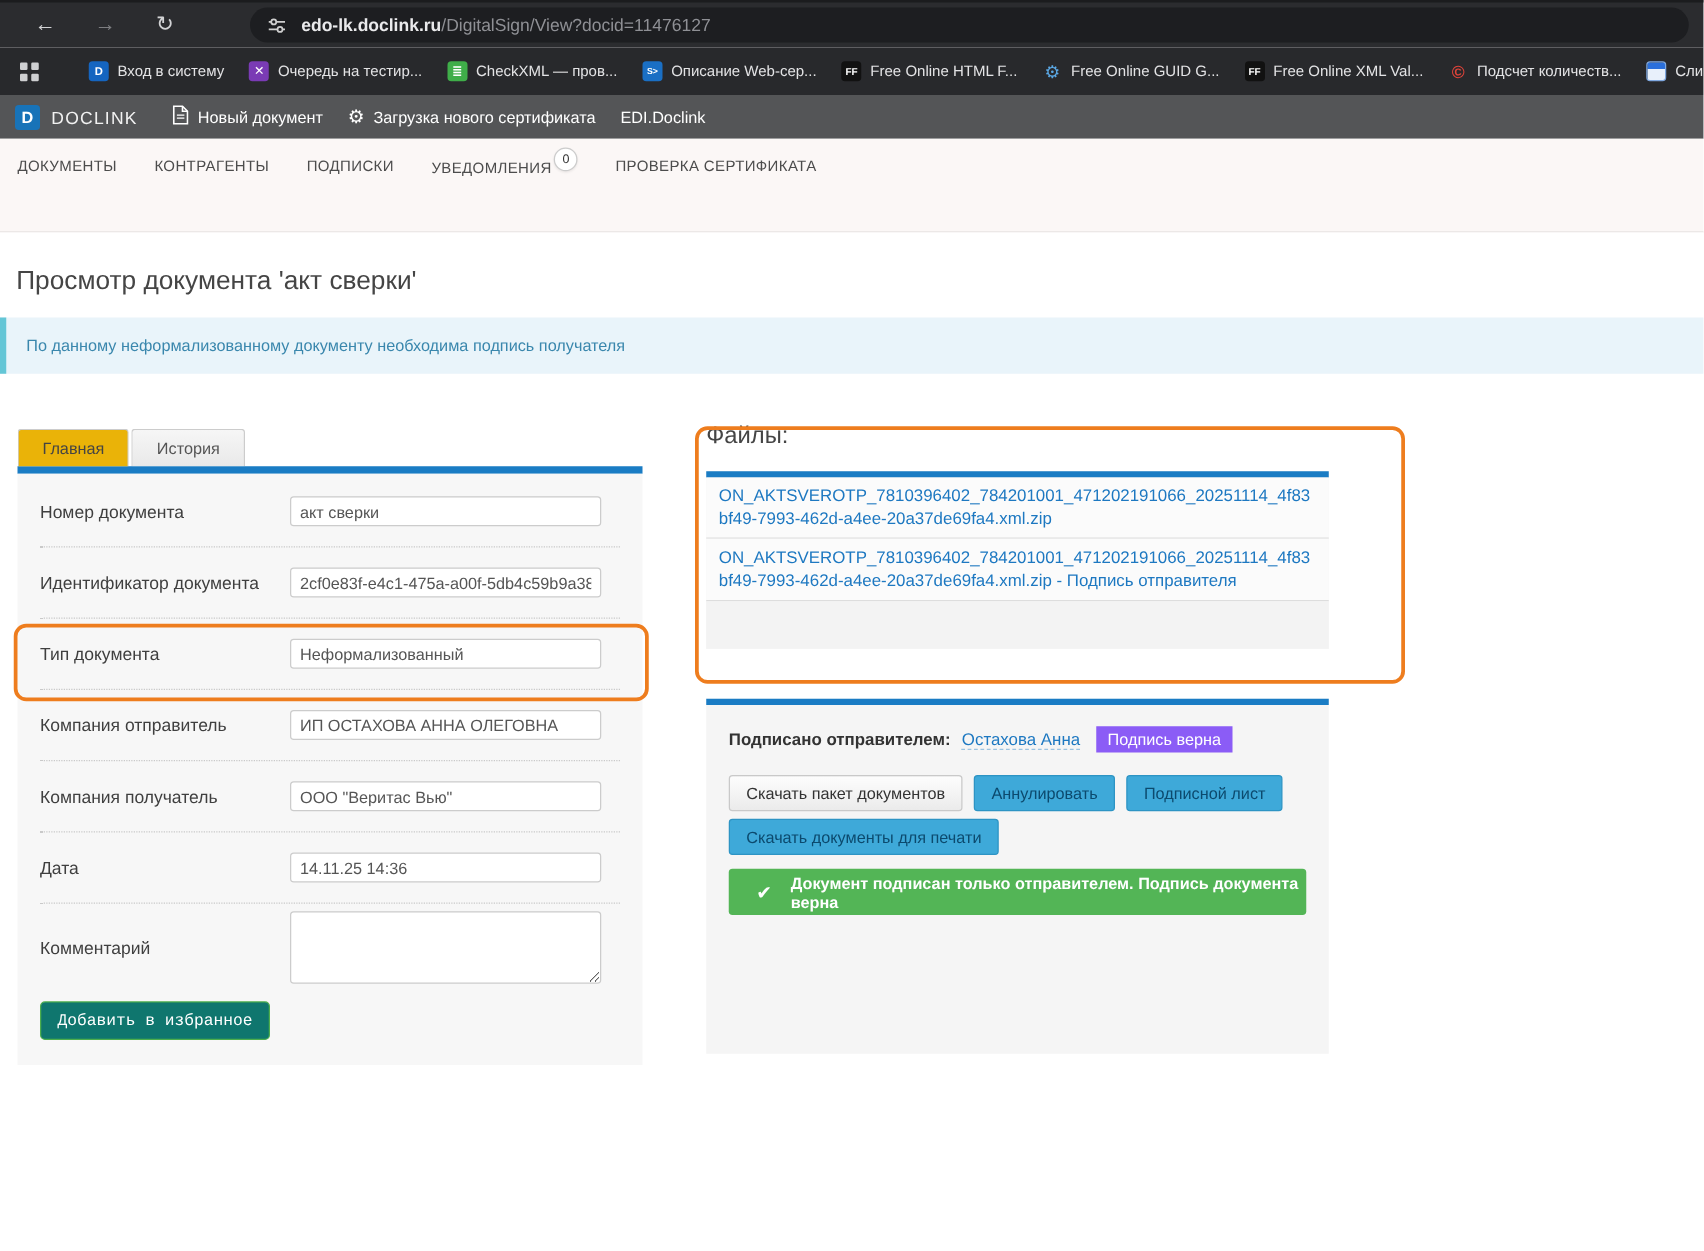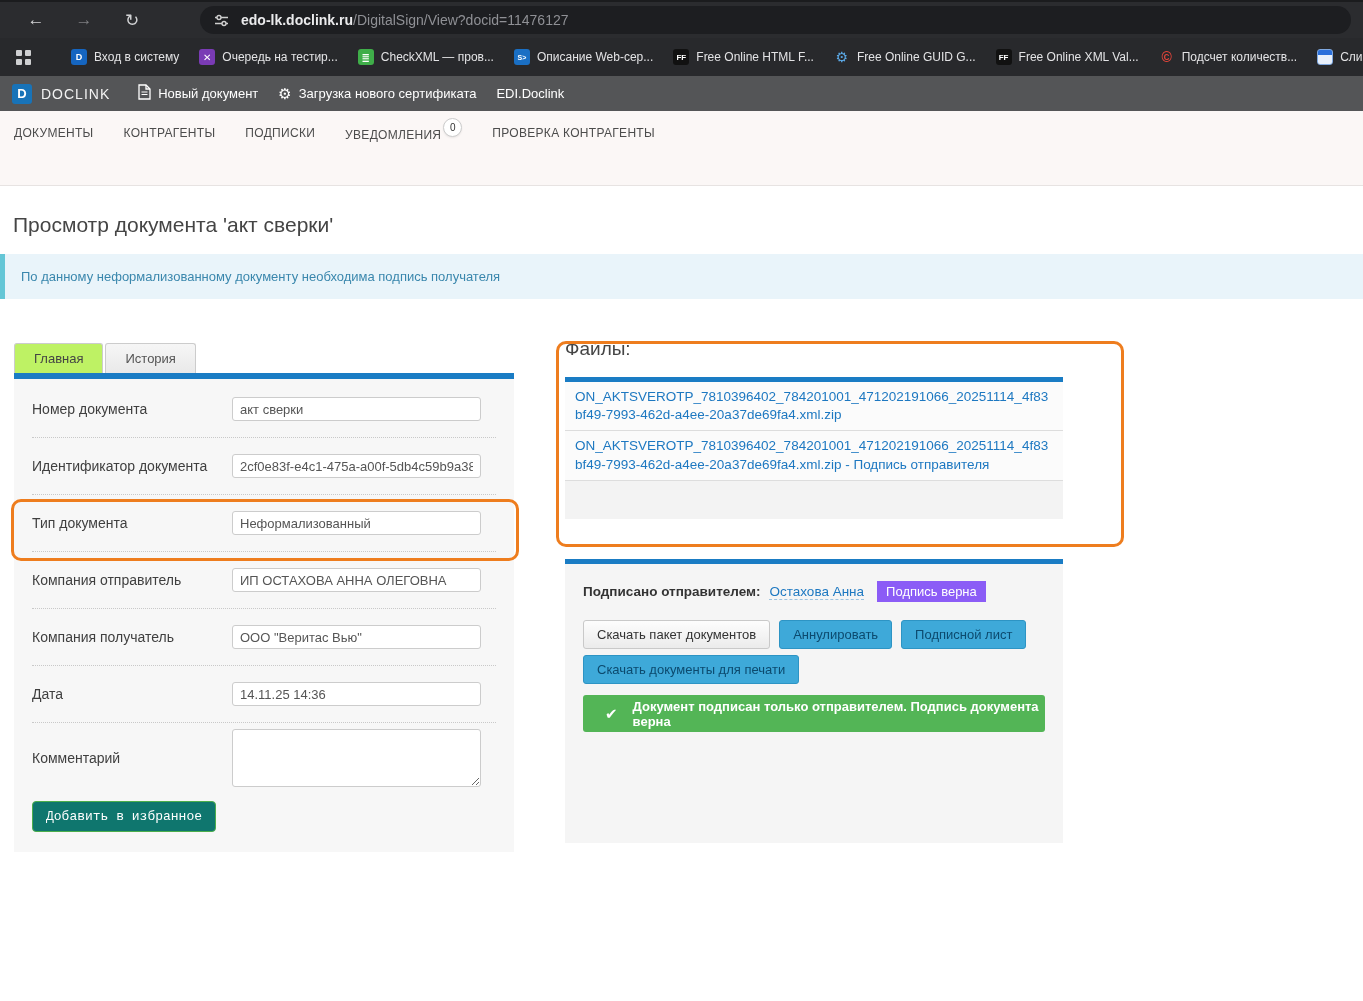--- a/index.html
+++ b/index.html
@@ -57,21 +57,21 @@
   .page-title { position:absolute; left:13px; top:27px; font-size:21px; color:#454545; font-weight:400; }
   .banner { position:absolute; left:0; top:68px; width:1363px; height:45px; background:#e9f4fa;
             border-left:5px solid #64c6d6; display:flex; align-items:center; }
   .banner-text { margin-left:16px; color:#3a87ad; font-size:13px; }
 
   
   .left-wrap { position:absolute; left:14px; top:157px; width:500px; }
   .tabs { display:flex; height:30px; align-items:flex-end; }
   .tab { height:30px; padding:0 19px; display:flex; align-items:center; font-size:13px; color:#444;
          border:1px solid #ccc; border-bottom:none; border-radius:3px 3px 0 0; margin-right:2px; cursor:pointer; }
-  .tab.active { background:#bef264;margin-top:36px; }
+  .tab.active { background:#eab308;margin-top:36px; }
   .tab.inactive { background:linear-gradient(#f6f6f6,#e9e9e9); color:#555; }
   .blue-bar { height:6px; background:#1a7cc4; }
   .panel-body { background:#f7f7f7; padding-top:2px; }
   .frow { display:flex; align-items:center; height:56px; padding:0 18px; }
   .frow.tall { height:70px; }
   .frow label { width:200px; font-size:14px; color:#3f3f3f; }
   .frow input { width:249px; height:24px; border:1px solid #ccc; border-radius:3px; padding:0 7px;
                 font-size:13px; color:#555; background:#fff; font-family:inherit; }
   .frow textarea { width:249px; height:58px; border:1px solid #ccc; border-radius:3px; padding:4px 7px;
                    font-size:13px; color:#555; background:#fff; resize:both; font-family:inherit; }
@@ -201,21 +201,21 @@
     <div class="dl-item">
       <span>EDI.Doclink</span>
     </div>
   </div>
 
   <div class="menu">
     <div class="menu-item">ДОКУМЕНТЫ</div>
     <div class="menu-item">КОНТРАГЕНТЫ</div>
     <div class="menu-item">ПОДПИСКИ</div>
     <div class="menu-item"><span>УВЕДОМЛЕНИЯ</span><span class="badge">0</span></div>
-    <div class="menu-item">ПРОВЕРКА КОНТРАГЕНТЫ</div>
+    <div class="menu-item">ПРОВЕРКА СЕРТИФИКАТА</div>
   </div>
 
   <div class="content">
     <div class="page-title">Просмотр документа 'акт сверки'</div>
     <div class="banner">
       <div class="banner-text">По данному неформализованному документу необходима подпись получателя</div>
     </div>
 
     <div class="left-wrap">
       <div class="tabs">

